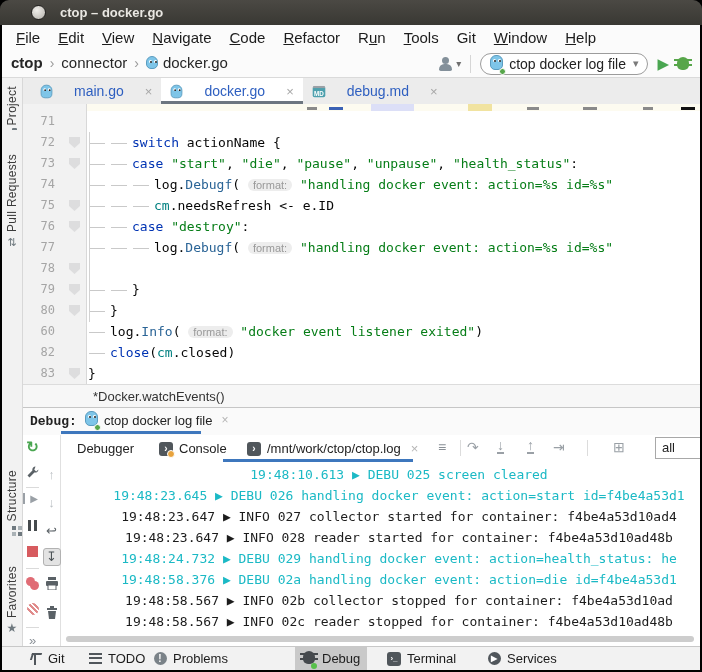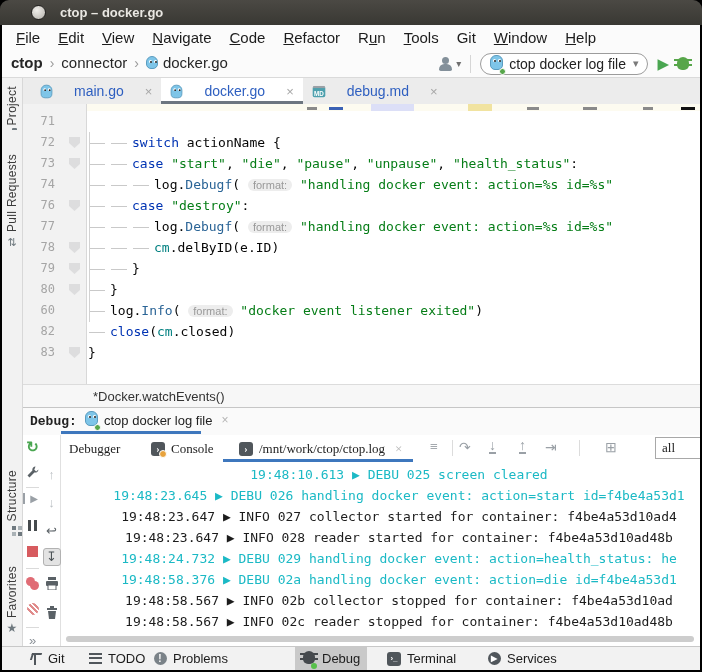--- a/index.html
+++ b/index.html
@@ -88,21 +88,21 @@
     display:flex;align-items:center;padding-left:70px;flex:0 0 auto;}
 
   
   .debugpanel{flex:1;position:relative;background:#fff;border-top:1px solid #c6c6c6;min-height:0;overflow:hidden;}
   .dbg-head{position:absolute;top:0;left:0;right:0;height:27px;background:#fafafa;}
   .dbg-label{position:absolute;left:7px;top:6px;font-weight:bold;font-size:13px;color:#222;font-family:Liberation Mono, monospace;}
   .dbg-session{position:absolute;left:62px;top:0;height:24px;display:flex;align-items:center;gap:6px;
     font-size:13px;color:#222;}
   .dbg-session .close{color:#b5b5b5;font-size:12px;margin-left:3px;}
   .sess-underline{position:absolute;left:38px;top:23px;width:140px;height:3px;background:#3e77bd;}
-  .dbg-toolbar{position:absolute;top:27px;left:8px;right:0;height:27px;background:#fff;font-size:13px;color:#222;font-family:Liberation Serif, serif;}
+  .dbg-toolbar{position:absolute;top:27px;left:16px;right:0;height:27px;background:#fff;font-size:13px;color:#222;}
   .dtab{position:absolute;top:0;height:27px;display:flex;align-items:center;gap:6px;white-space:nowrap;}
   .dtool{position:absolute;top:4px;color:#9aa0a6;font-size:14px;}
   .tool-sep{position:absolute;top:5px;width:1px;height:16px;background:#dcdcdc;}
   .all-box{position:absolute;right:-3px;top:2px;width:48px;height:22px;border:1px solid #a8a8a8;
     background:#fff;font-size:13px;color:#222;padding:2px 0 17px 6px;}
   .tab-underline{position:absolute;top:51px;left:200px;width:190px;height:3px;background:#3e77bd;}
 
   .dcol1{position:absolute;left:0;top:27px;bottom:0;width:19px;}
   .dcol2{position:absolute;left:19px;top:27px;bottom:0;width:19px;border-right:1px solid #e0e0e0;}
   .dico{position:absolute;left:0;width:19px;text-align:center;font-size:13px;color:#6e787e;}
@@ -287,37 +287,43 @@
                   <span class="fold-mark"></span>
                 </span>
                 <span class="ctext"><span class="tabws"></span><span class="tabws"></span><span class="tk-kw">case</span><span class="tk-pl"> </span><span class="tk-str">"start"</span><span class="tk-pl">, </span><span class="tk-str">"die"</span><span class="tk-pl">, </span><span class="tk-str">"pause"</span><span class="tk-pl">, </span><span class="tk-str">"unpause"</span><span class="tk-pl">, </span><span class="tk-str">"health_status"</span><span class="tk-pl">:</span></span>
               </div>
               <div class="crow">
                 <span class="lnum">74</span>
                 <span class="foldc"></span>
                 <span class="ctext"><span class="tabws"></span><span class="tabws"></span><span class="tabws"></span><span class="tk-pl">log.</span><span class="tk-fn">Debugf</span><span class="tk-pl">( </span><span class="tk-hint">format:</span><span class="tk-pl"> </span><span class="tk-str">"handling docker event: action=%s id=%s"</span></span>
               </div>
               <div class="crow">
+                <span class="lnum">75</span>
+                <span class="foldc">
+                  <span class="fold-mark"></span>
+                </span>
+                <span class="ctext"><span class="tabws"></span><span class="tabws"></span><span class="tabws"></span><span class="tk-recv">cm</span><span class="tk-pl">.needsRefresh &lt;- e.ID</span></span>
+              </div>
+              <div class="crow">
                 <span class="lnum">76</span>
                 <span class="foldc">
                   <span class="fold-mark"></span>
                 </span>
                 <span class="ctext"><span class="tabws"></span><span class="tabws"></span><span class="tk-kw">case</span><span class="tk-pl"> </span><span class="tk-str">"destroy"</span><span class="tk-pl">:</span></span>
               </div>
               <div class="crow">
                 <span class="lnum">77</span>
                 <span class="foldc"></span>
                 <span class="ctext"><span class="tabws"></span><span class="tabws"></span><span class="tabws"></span><span class="tk-pl">log.</span><span class="tk-fn">Debugf</span><span class="tk-pl">( </span><span class="tk-hint">format:</span><span class="tk-pl"> </span><span class="tk-str">"handling docker event: action=%s id=%s"</span></span>
               </div>
               <div class="crow">
                 <span class="lnum">78</span>
                 <span class="foldc">
                   <span class="fold-mark"></span>
                 </span>
-                <span class="ctext"><span class="tabws"></span><span class="tabws"></span><span class="tabws"></span><span class="tk-recv">cm</span><span class="tk-pl">.delByID(e.ID)</span></span>
               </div>
               <div class="crow">
                 <span class="lnum">79</span>
                 <span class="foldc">
                   <span class="fold-mark"></span>
                 </span>
                 <span class="ctext"><span class="tabws"></span><span class="tabws"></span><span class="tk-pl">}</span></span>
               </div>
               <div class="crow">
                 <span class="lnum">80</span>

